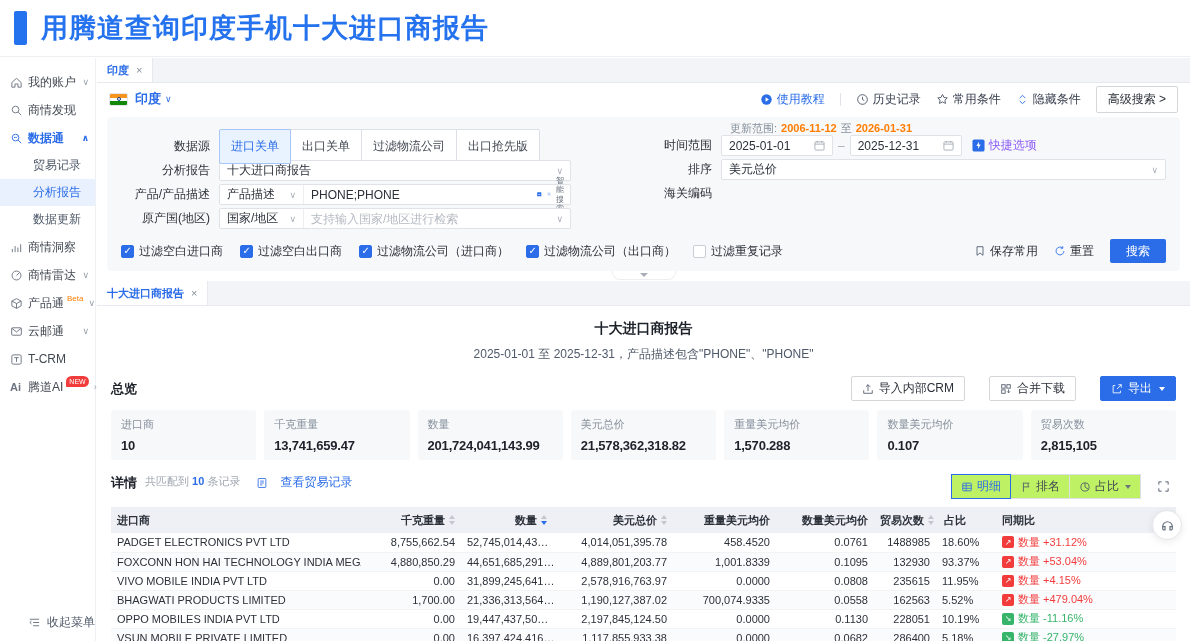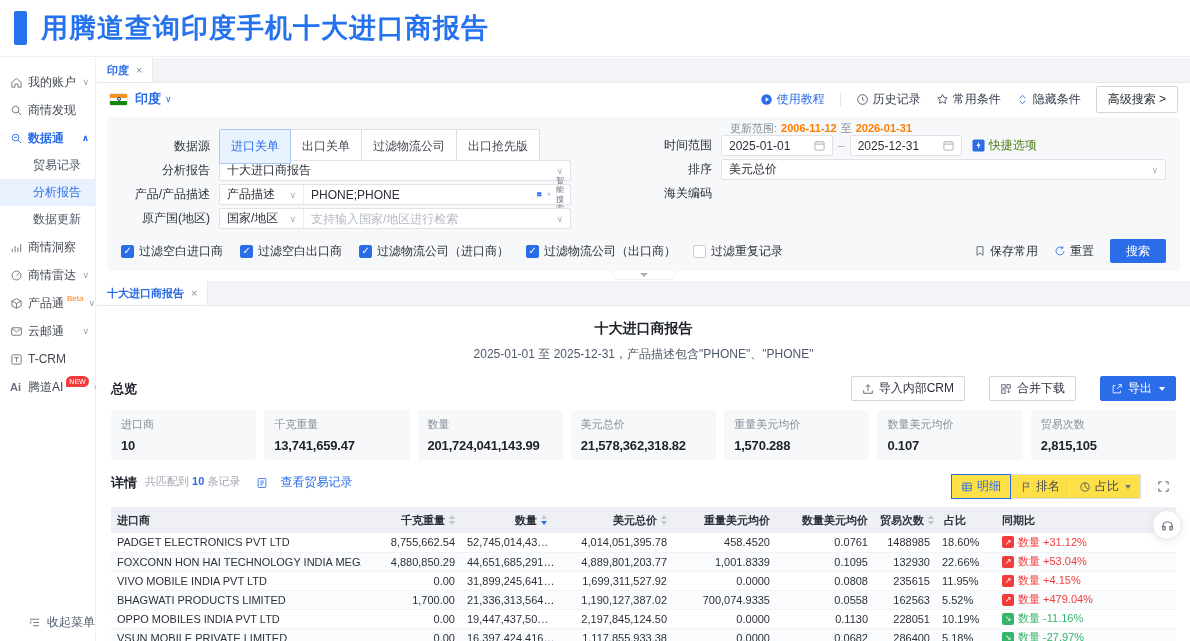--- a/index.html
+++ b/index.html
@@ -68,21 +68,21 @@
   .combo { width:352px; padding:0; }
   .combo .mode { width:84px; padding:0 7px; display:flex; align-items:center; border-right:1px solid #eceef2; height:100%; flex-shrink:0; cursor:pointer; }
   .combo .mode .arrow { margin-left:auto; }
   .combo input { padding:0 7px; }
   .combo .endicons { display:flex; align-items:center; gap:5px; padding-right:6px; }
   .sel-wide { width:352px; }
   .update-line { font-size:11px; color:#86909c; height:14px; display:flex; align-items:center; gap:4px; padding-left:69px; white-space:nowrap; }
   .update-line b { color:#ff7d00; font-weight:bold; }
   .date-inp { width:112px; justify-content:space-between; cursor:pointer; }
   .date-sep { color:#a9aeb8; margin:0 5px; font-size:12px; }
-  .quick { display:inline-flex; align-items:center; gap:4px; color:#4d7c0f; font-size:12px; margin-left:10px; cursor:pointer; }
+  .quick { display:inline-flex; align-items:center; gap:4px; color:#8b5cf6; font-size:12px; margin-left:10px; cursor:pointer; }
   .f-bottom { display:flex; align-items:center; margin-top:7px; }
   .cb-item { display:inline-flex; align-items:center; gap:5px; font-size:12px; color:#2b3039; margin-right:17px; cursor:pointer; }
   .cb { width:13px; height:13px; border:1px solid #c9cdd4; border-radius:2px; background:#fff; position:relative; flex-shrink:0; }
   .cb.on { background:#2b6de8; border-color:#2b6de8; }
   .cb.on::after { content:"✓"; position:absolute; left:1.5px; top:-1px; color:#fff; font-size:10px; }
   .f-actions { margin-left:auto; display:flex; align-items:center; gap:16px; }
   .f-act { display:inline-flex; align-items:center; gap:4px; font-size:12px; color:#2b3039; cursor:pointer; }
   .f-act svg { width:12px; height:12px; }
   .search-btn { min-width:56px; height:24px; background:#2b6de8; color:#fff; border:none; border-radius:2px; font-size:12px; cursor:pointer; font-family:inherit; }
   .collapse-handle { position:absolute; left:50%; bottom:-9px; transform:translateX(-50%); width:64px; height:9px; background:#fff; border:1px solid #eceef2; border-top:none; border-radius:0 0 8px 8px; display:flex; align-items:center; justify-content:center; cursor:pointer; }
@@ -104,21 +104,21 @@
   .stats { display:flex; gap:8px; margin-top:9px; }
   .card { flex:1; background:#f7f8fa; border-radius:3px; padding:7px 10px; min-width:0; }
   .card .lb { font-size:11px; color:#86909c; white-space:nowrap; }
   .card .val { font-size:13px; font-weight:bold; margin-top:6px; white-space:nowrap; letter-spacing:-0.2px; }
   .detail-row { display:flex; align-items:flex-start; margin-top:14px; }
   .matched { font-size:11px; color:#a0a6b0; margin-left:8px; }
   .matched b { color:#2b6de8; font-weight:bold; }
   .rec-link { display:inline-flex; align-items:center; gap:12px; color:#2b6de8; font-size:12px; margin-left:16px; cursor:pointer; }
   .rec-link svg { width:12px; height:12px; }
   .view-group { margin-left:auto; display:flex; }
-  .view-btn { height:25px; padding:0 9px; background:#fde047; border:1px solid #dcdfe6; display:inline-flex; align-items:center; gap:4px; font-size:12px; color:#424852; margin-left:-1px; cursor:pointer; }
+  .view-btn { height:25px; padding:0 9px; background:#bef264; border:1px solid #dcdfe6; display:inline-flex; align-items:center; gap:4px; font-size:12px; color:#424852; margin-left:-1px; cursor:pointer; }
   .view-btn svg { width:12px; height:12px; }
   .view-btn.active { border-color:#2b6de8; color:#2b6de8; z-index:1; }
   .fs-btn { margin-left:10px; width:25px; height:25px; display:inline-flex; align-items:center; justify-content:center; cursor:pointer; }
   .fs-btn svg { width:13px; height:13px; }
 
   
   table.grid { margin-top:8px; width:100%; border-collapse:collapse; table-layout:fixed; }
   .grid th { background:#eef0f6; font-size:11px; font-weight:bold; height:26px; padding:0 6px; color:#2b3039; white-space:nowrap; }
   .grid td { font-size:11px; height:19px; padding:0 6px; border-bottom:1px solid #f2f3f5; white-space:nowrap; overflow:hidden; color:#2b3039; }
   .grid tbody tr:nth-child(even) td { background:#fafbfd; }
@@ -626,31 +626,31 @@
                 </span></td>
           </tr>
           <tr>
             <td class="c-name">FOXCONN HON HAI TECHNOLOGY INDIA MEGA DEVELO…</td>
             <td class="num">4,880,850.29</td>
             <td class="num">44,651,685,291…</td>
             <td class="num">4,889,801,203.77</td>
             <td class="num">1,001.8339</td>
             <td class="num">0.1095</td>
             <td class="num">132930</td>
-            <td class="c-share">22.66%</td>
+            <td class="c-share">93.37%</td>
             <td class="c-trend"><span class="trend up">
                   <span class="t-ico"></span>
                   <span>数量 +53.04%</span>
                 </span></td>
           </tr>
           <tr>
             <td class="c-name">VIVO MOBILE INDIA PVT LTD</td>
             <td class="num">0.00</td>
             <td class="num">31,899,245,641…</td>
-            <td class="num">1,699,311,527.92</td>
+            <td class="num">2,578,916,763.97</td>
             <td class="num">0.0000</td>
             <td class="num">0.0808</td>
             <td class="num">235615</td>
             <td class="c-share">11.95%</td>
             <td class="c-trend"><span class="trend up">
                   <span class="t-ico"></span>
                   <span>数量 +4.15%</span>
                 </span></td>
           </tr>
           <tr>

